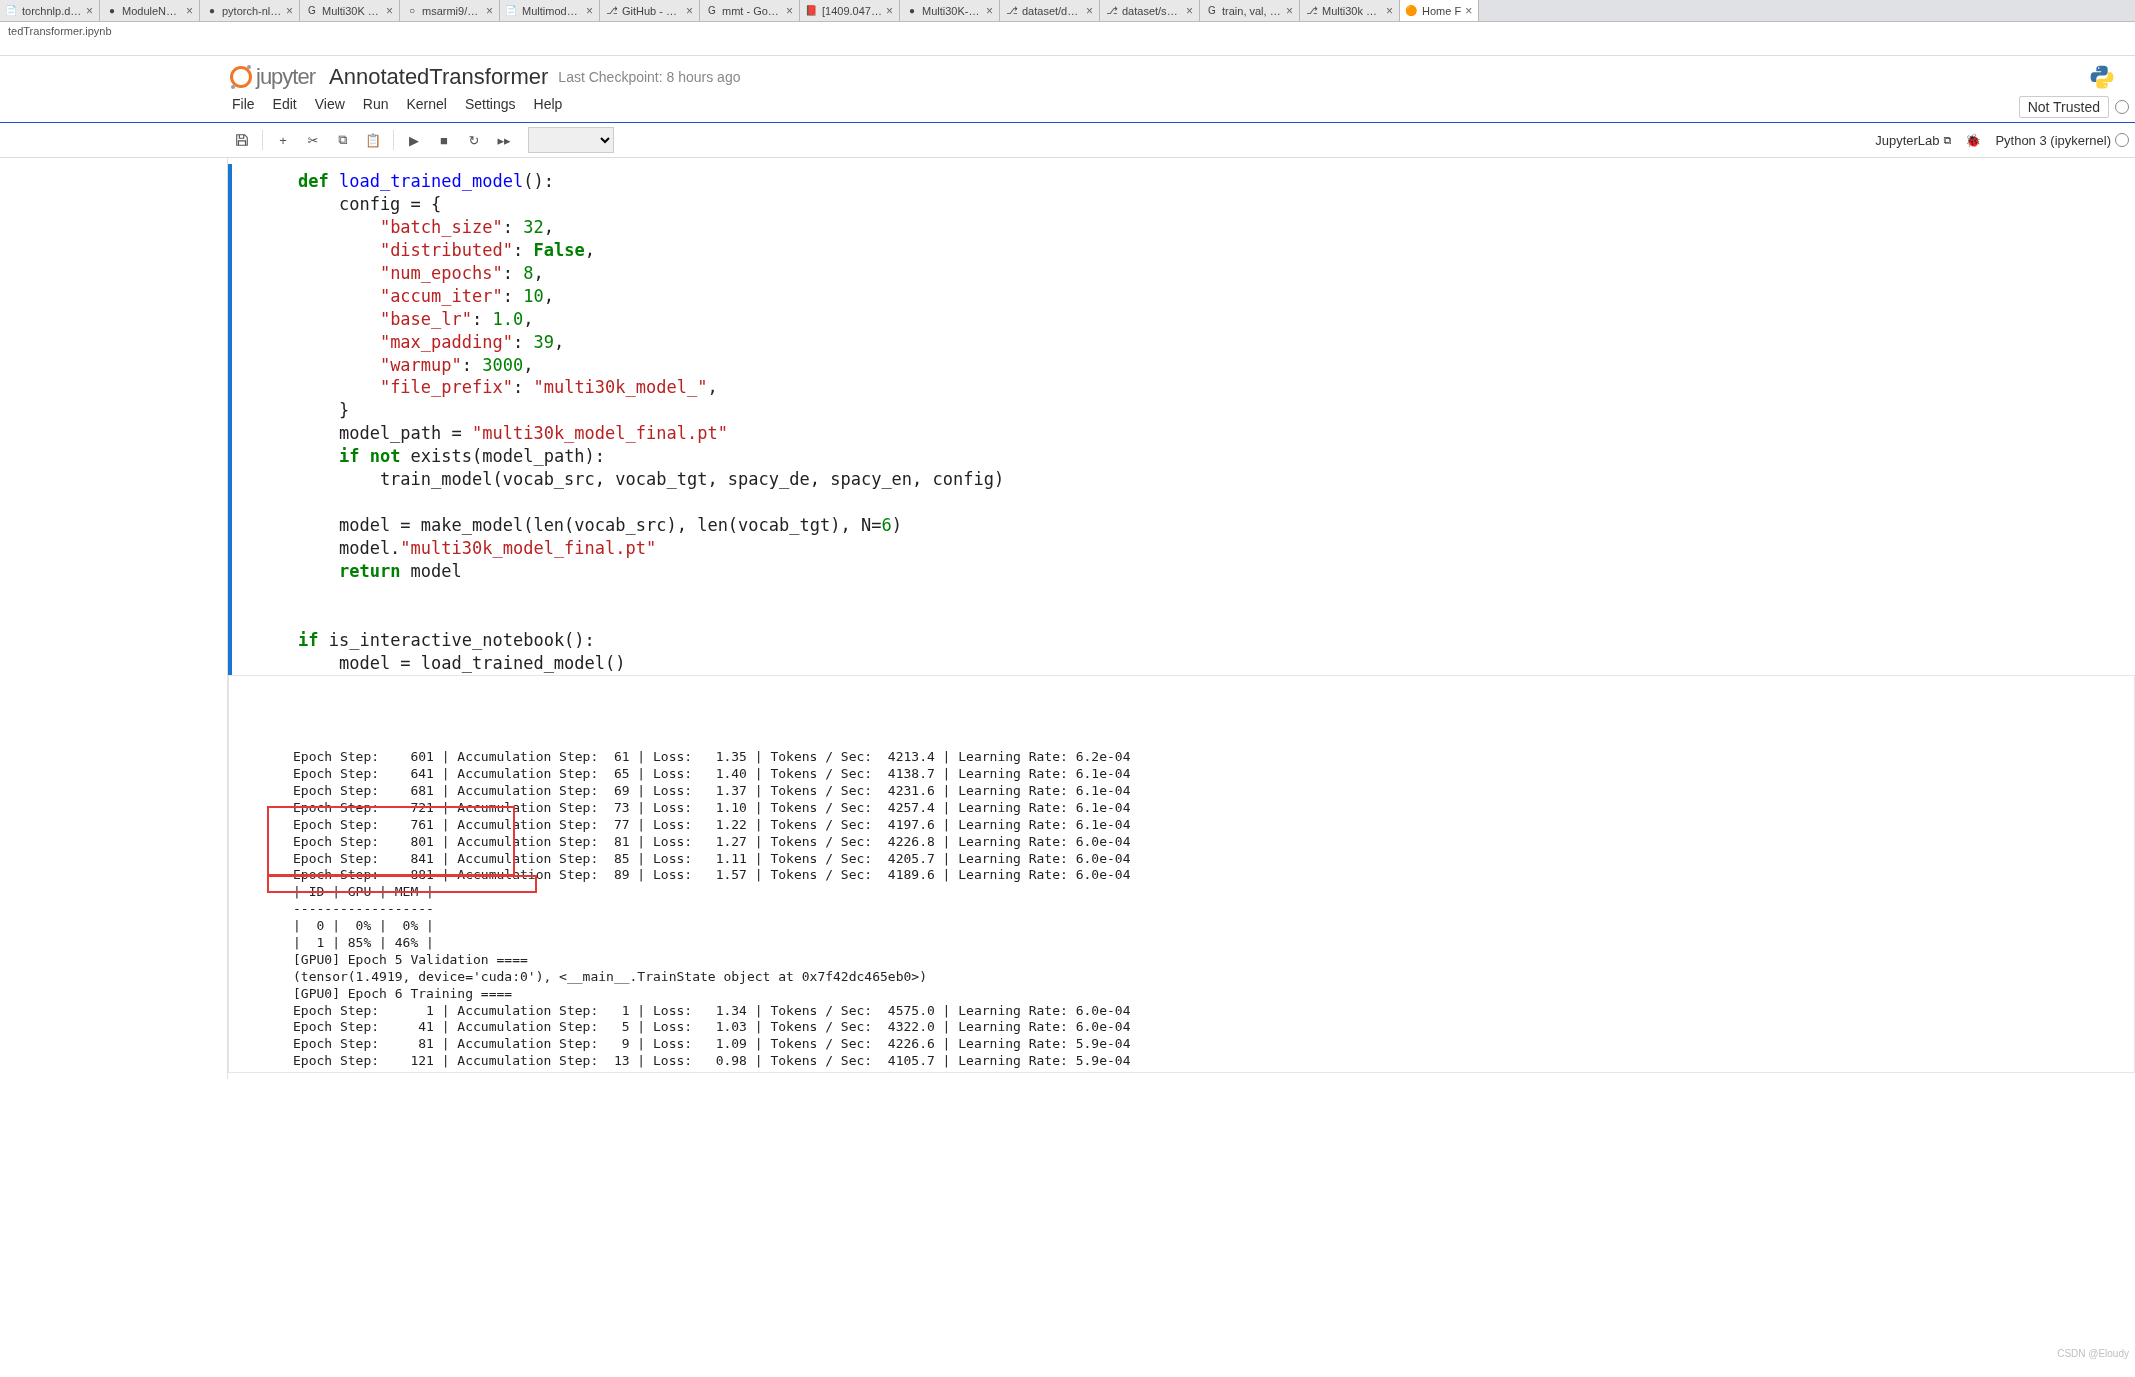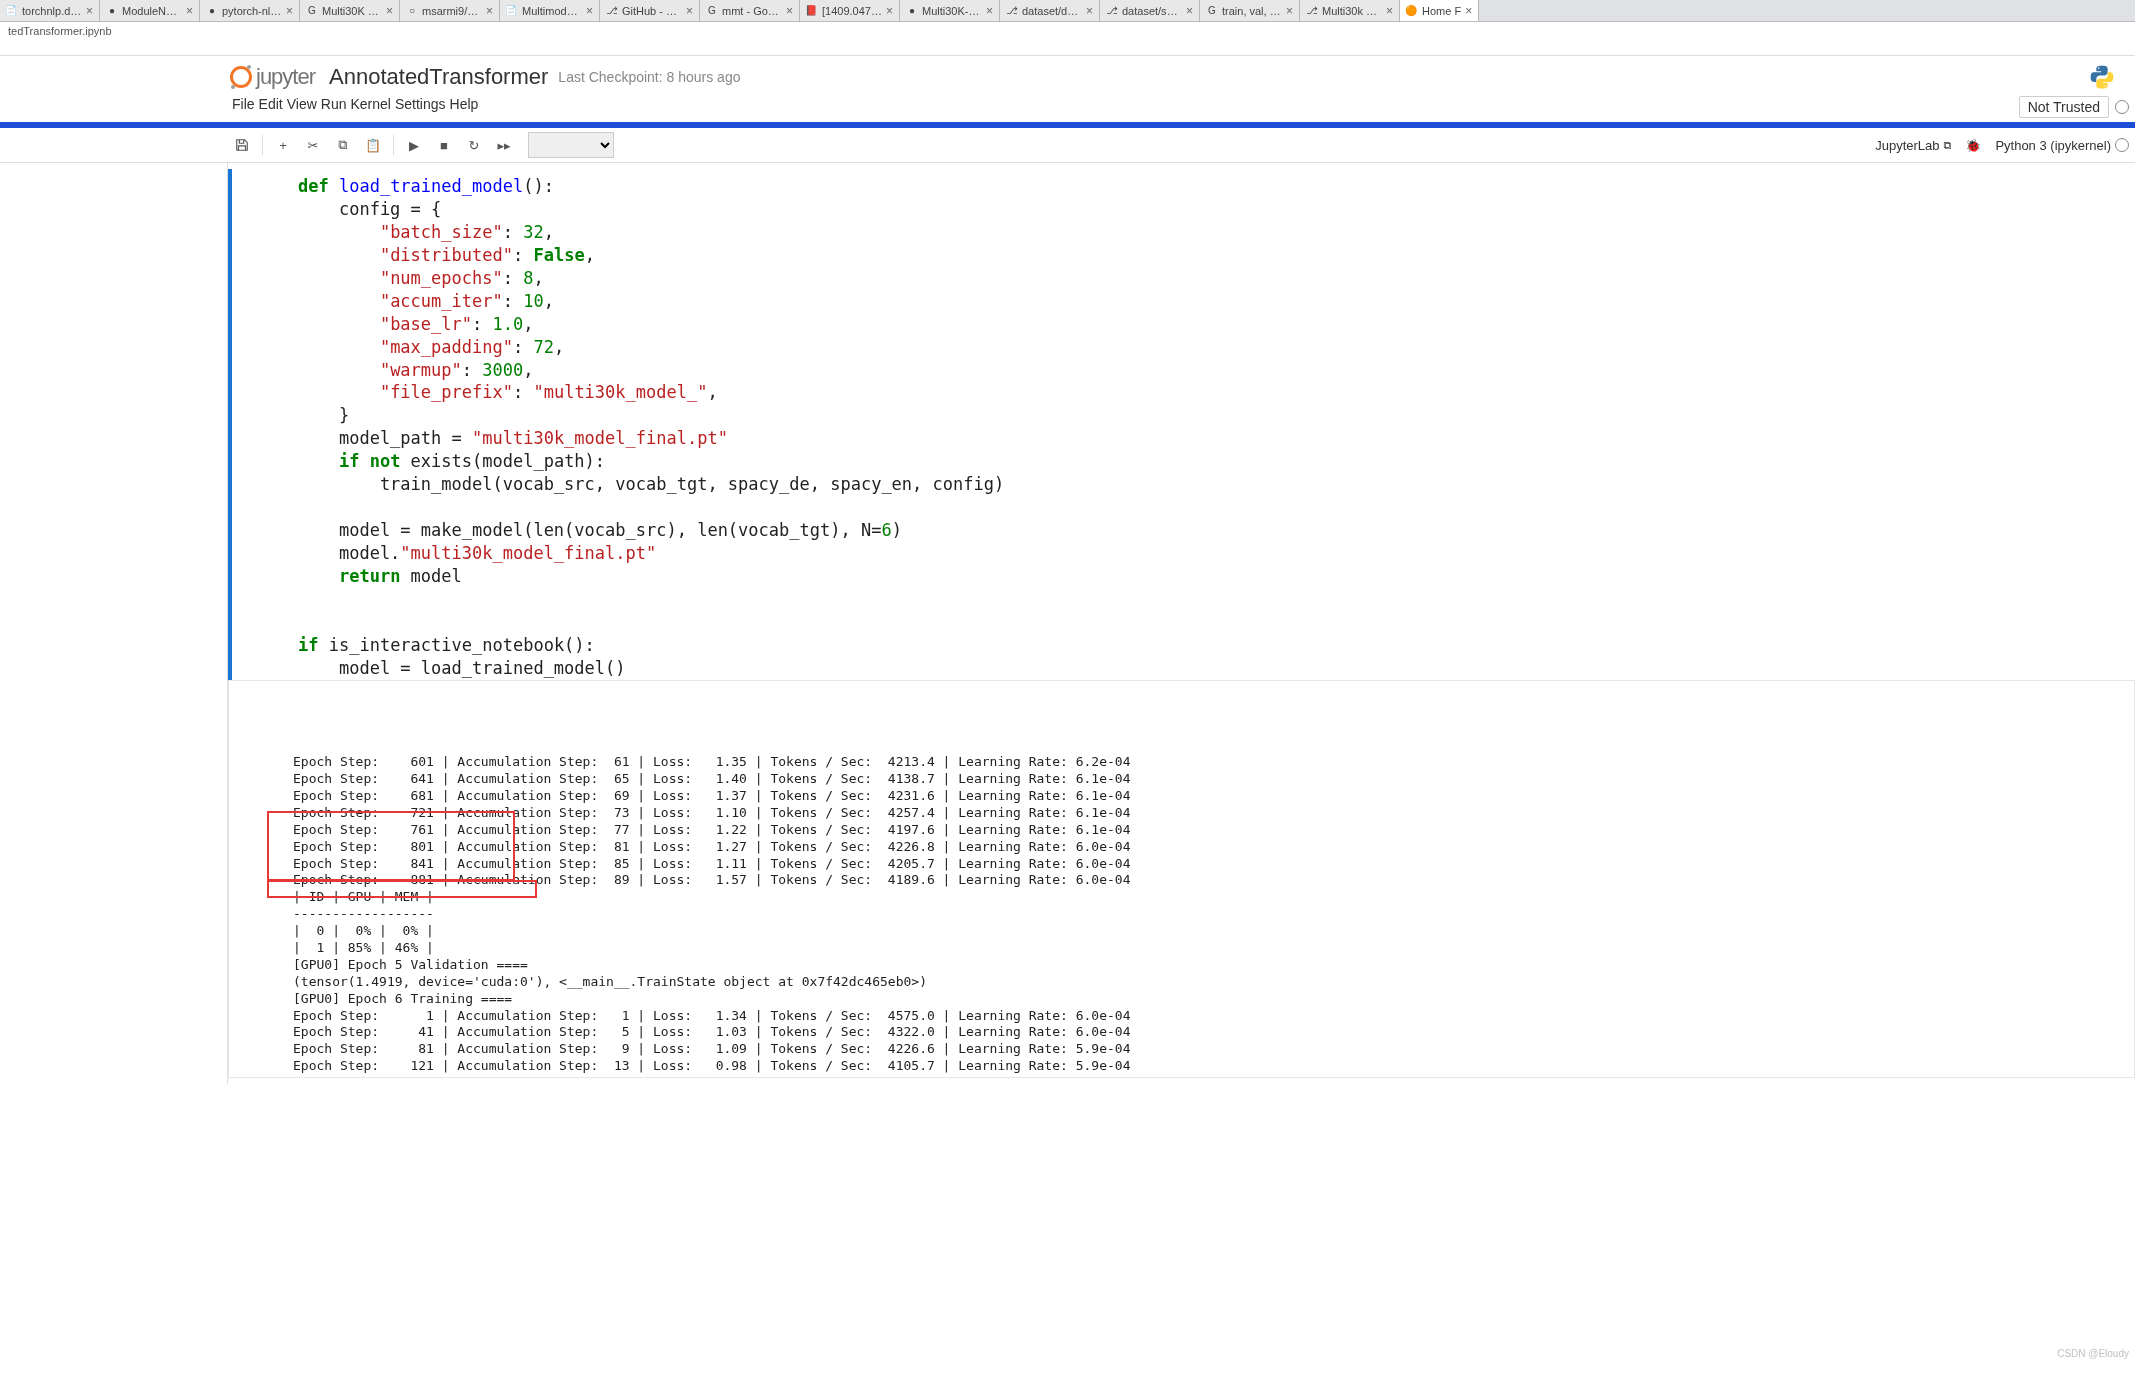--- a/index.html
+++ b/index.html
@@ -22,21 +22,21 @@
   .jup-logo .dot-o { width:22px; height:22px; border-radius:50%; border:3px solid #f37626; position:relative;}
   .jup-logo .dot-o::before, .jup-logo .dot-o::after { content:''; position:absolute; width:4px; height:4px; background:#9e9e9e; border-radius:50%; }
   .jup-logo .dot-o::before { top:-4px; right:-2px;}
   .jup-logo .dot-o::after { bottom:-4px; left:-2px;}
   .nb-title { font-size: 22px; color: #333; margin-left: 14px; }
   .checkpoint { font-size: 14px; color: #888; margin-left: 10px; }
   .py-badge { margin-left:auto; width:26px; height:26px; }
   .py-badge svg { width:100%; height:100%; }
   
   
-  .menu-bar { display: flex; padding: 6px 0 4px 232px; border-bottom: 6px solid #1d4ed8; gap: 4px; font-size: 14px; color: #333; }
+  .menu-bar { display: flex; padding: 6px 0 4px 232px; border-bottom: 1px solid #1d4ed8; gap: 18px; font-size: 14px; color: #333; }
   .menu-item { cursor: pointer; }
   .menu-right { margin-left:auto; margin-right: 6px; display:flex; align-items:center; gap:6px; }
   .not-trusted { font-size:14px; color:#333; border:1px solid #ccc; padding:2px 8px; border-radius:2px; }
   .krn-ind { width:14px; height:14px; border:1px solid #888; border-radius:50%;}
   
   
   .toolbar { display:flex; align-items:center; padding: 4px 0 4px 228px; border-bottom: 1px solid #ddd; gap:2px; }
   .tbtn { width:28px; height:26px; display:flex; align-items:center; justify-content:center; color:#555; font-size:13px; cursor:pointer; }
   .tsep { width:1px; height:20px; background:#ddd; margin:0 4px; }
   .celltype-select { height:24px; width:86px; font-size:13px; border:1px solid #ccc; padding:12px 4px; margin-left:8px; }
@@ -225,21 +225,21 @@
           <div class="sel-bar"></div>
         </div>
       <div class="cell-body">
         <pre class="code-pre" id="code-pre"><span class="kw">def </span><span class="fn">load_trained_model</span>():
     config = {
         <span class="str">"batch_size"</span>: <span class="num">32</span>,
         <span class="str">"distributed"</span>: <span class="bool">False</span>,
         <span class="str">"num_epochs"</span>: <span class="num">8</span>,
         <span class="str">"accum_iter"</span>: <span class="num">10</span>,
         <span class="str">"base_lr"</span>: <span class="num">1.0</span>,
-        <span class="str">"max_padding"</span>: <span class="num">72</span>,
+        <span class="str">"max_padding"</span>: <span class="num">39</span>,
         <span class="str">"warmup"</span>: <span class="num">3000</span>,
         <span class="str">"file_prefix"</span>: <span class="str">"multi30k_model_"</span>,
     }
     model_path = <span class="str">"multi30k_model_final.pt"</span>
     <span class="kw">if not </span>exists(model_path):
         train_model(vocab_src, vocab_tgt, spacy_de, spacy_en, config)
 
     model = make_model(len(vocab_src), len(vocab_tgt), N=<span class="num">6</span>)
     model.<span class="str">"multi30k_model_final.pt"</span>
     <span class="kw">return </span>model

